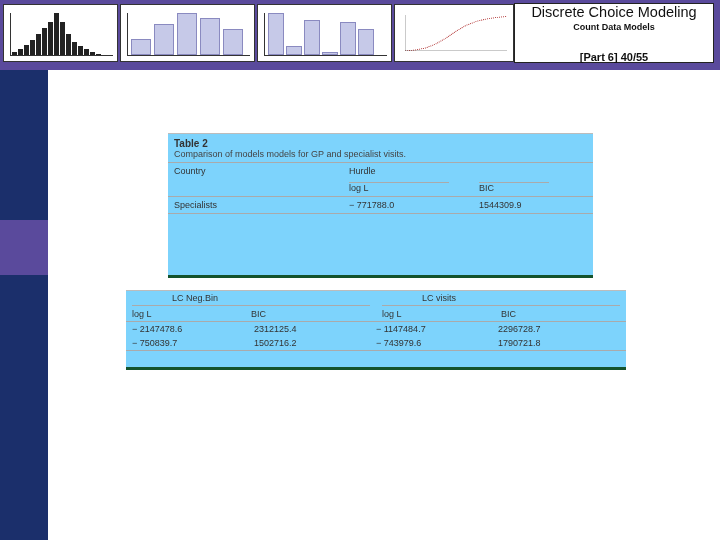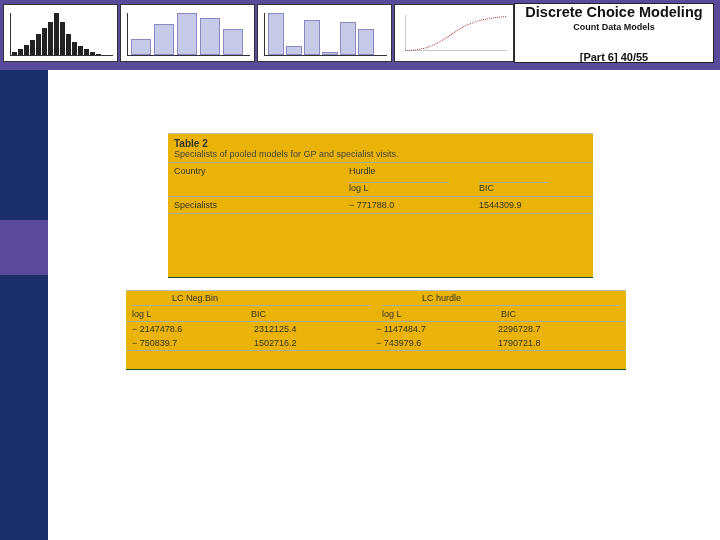--- a/index.html
+++ b/index.html
@@ -34,41 +34,41 @@
   .mcvaxis { position:absolute; bottom:5px; top:8px; left:6px; width:1px; background:#333; }
   .curve { position:absolute; left:10px; top:10px; right:6px; bottom:10px; }
   .curve svg { width:100%; height:100%; }
 
   .title-box {
     position: absolute; right: 6px; top: 3px; width: 200px; height: 60px;
     background: #fff; border: 1px solid #222;
     display: flex; flex-direction: column; align-items: center; justify-content: center;
     padding: 2px 4px;
   }
-  .title-main { font-weight: bold; font-size: 14.5px; color: #111; white-space: nowrap;}
+  .title-main { font-weight: normal; font-size: 14.5px; color: #111; white-space: nowrap;}
   .title-sub  { font-weight: bold; font-size: 9px; color: #111; margin-top:2px;}
   .title-part { font-weight: bold; font-size: 11px; color: #111; margin-top:19px;text-align:center; }
 
   .sidebar {
     position: absolute; left: 0; top: 70px; width: 48px; bottom: 0;
     background: #1b2f6b;
   }
   .sidebar .band {
     position: absolute; left:0; width:48px; height: 55px; top: 150px;
     background: #5a4a9c;
   }
 
   .content {
     position: absolute; left: 48px; top: 70px; right: 0; bottom: 0;
     background: #fff;
   }
 
   .table-img {
-    position: absolute; background: #eab308;
-    border-top: 1px solid #bcbcbc; border-bottom: 1px solid #14532d;
+    position: absolute; background: #7dd3fc;
+    border-top: 1px solid #bcbcbc; border-bottom: 3px solid #14532d;
     font-family: Helvetica, Arial, sans-serif;
     color: #333;
   }
   .t1 { left: 120px; top: 63px; width: 425px; height: 145px; }
   .t2 { left: 78px;  top: 220px; width: 500px; height: 80px; }
 
   .t1 .tbl-title-line1 { font-weight: bold; font-size: 10px; padding: 4px 6px 0 6px; }
   .t1 .tbl-title-line2 { font-size: 9px; padding: 0 6px 3px 6px; color:#444; }
   .hr { height: 1px; background: #aaa; margin: 0; }
 
@@ -154,21 +154,21 @@
 </div>
 
 <div class="sidebar">
   <div class="band"></div>
 </div>
 
 <div class="content">
 
   <div class="table-img t1">
     <div class="tbl-title-line1">Table 2</div>
-    <div class="tbl-title-line2">Specialists of pooled models for GP and specialist visits.</div>
+    <div class="tbl-title-line2">Comparison of models models for GP and specialist visits.</div>
     <div class="hr"></div>
     <div class="gridrow">
       <div class="cell c-country">Country</div>
       <div class="cell c-blank"></div>
       <div class="cell c-h1">Hurdle</div>
       <div class="cell c-h2"></div>
     </div>
     <div class="gridrow">
       <div class="cell c-country"></div>
       <div class="cell c-blank"></div>
@@ -188,21 +188,21 @@
   <div class="table-img t2">
     <div class="row2">
       <div class="sec">
         <div class="label">LC Neg.Bin</div>
         <div class="subrow">
           <div class="sc">log L</div>
           <div class="sc">BIC</div>
         </div>
       </div>
       <div class="sec">
-        <div class="label">LC hurdle</div>
+        <div class="label">LC visits</div>
         <div class="subrow">
           <div class="sc">log L</div>
           <div class="sc">BIC</div>
         </div>
       </div>
     </div>
     <div class="hr"></div>
     <div class="data">
       <div class="dc">− 2147478.6</div>
       <div class="dc">2312125.4</div>

